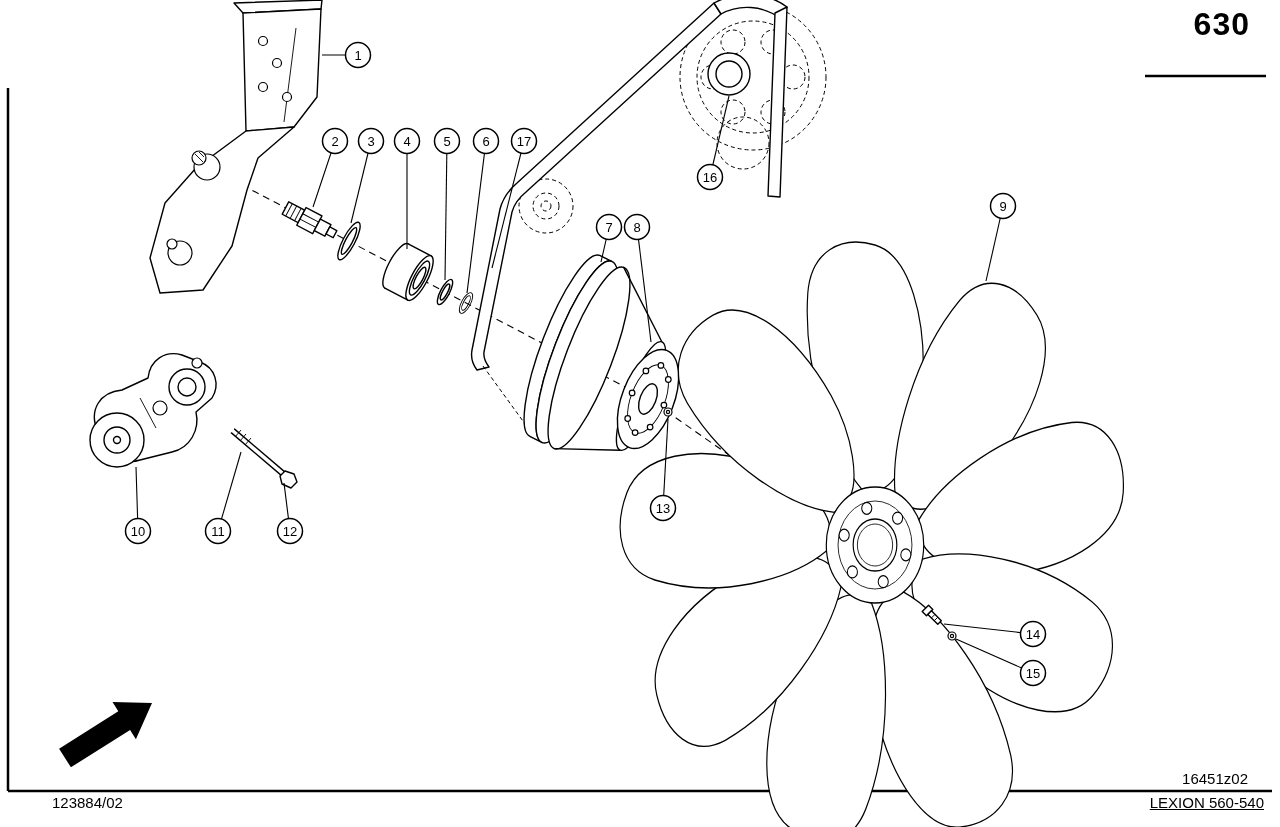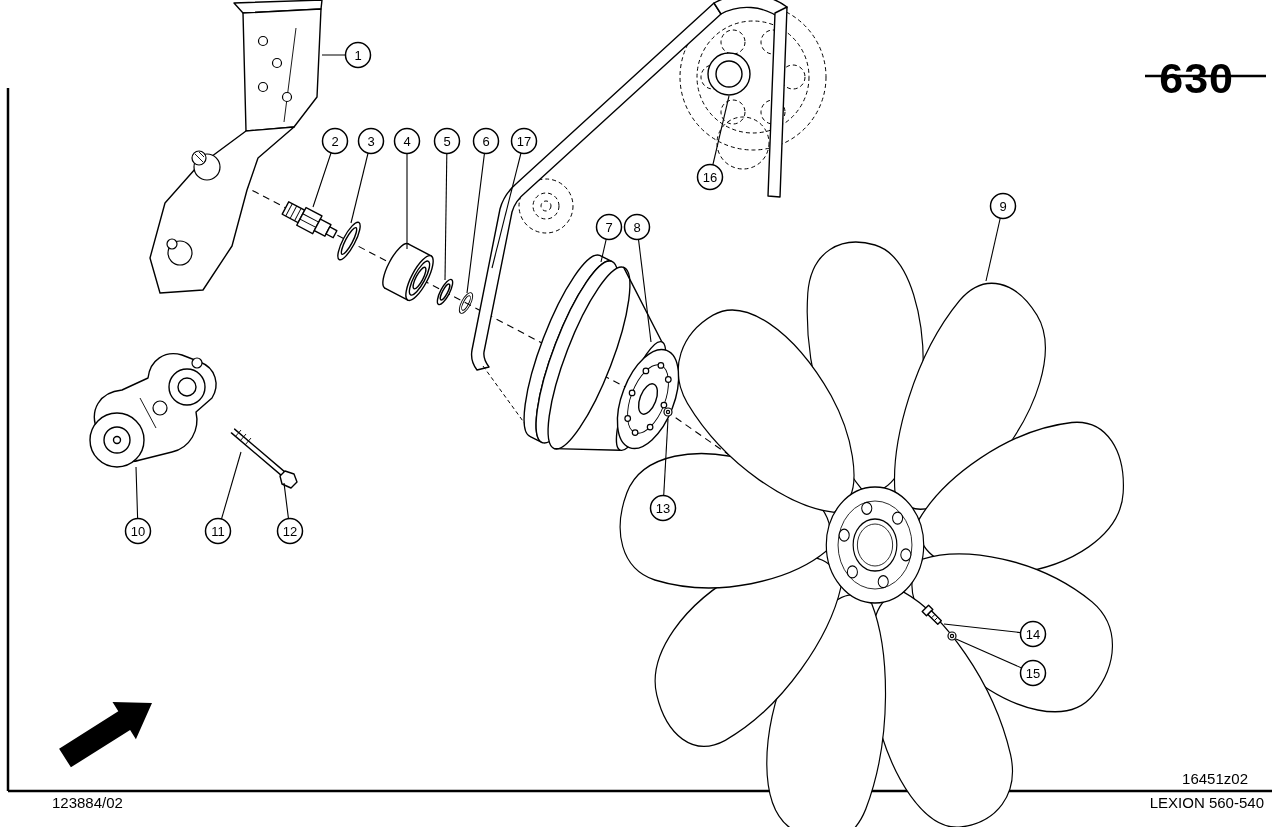--- a/index.html
+++ b/index.html
@@ -18,27 +18,27 @@
   .hole   { fill:#fff; stroke:#000; stroke-width:1.2; }
   .blackfill { fill:#000; stroke:none; }
   .frame  { stroke:#000; stroke-width:2.5; }
   .rule   { stroke:#000; stroke-width:2.5; }
   .leader { stroke:#000; stroke-width:1.1; }
   .callout-circle { fill:#fff; stroke:#000; stroke-width:1.5; }
   .callout-text   { font-family:"Liberation Sans",sans-serif; font-size:13px; text-anchor:middle; fill:#000; }
 
   
   .page-number {
-    position:absolute; top:6px; right:46px;
-    font-size:43px; font-weight:700; letter-spacing:1px;margin-top:48px;
+    position:absolute; top:6px; right:30px;
+    font-size:32px; font-weight:700; letter-spacing:1px;
   }
   .code { position:absolute; font-size:15px; }
   .code-bl    { left:14px;  top:794px;margin-left:38px; }
   .code-fig   { right:32px; top:770px; text-align:center;margin-left:42px; }
-  .code-model { right:16px; top:794px; text-align:right; }
+  .code-model { right:16px; top:794px; text-align:right;text-decoration:underline; }
 </style>
 </head>
 <body>
 
 <div class="page">
 
   <svg class="art" viewBox="0 0 1280 827" xmlns="http://www.w3.org/2000/svg">
 
     <line class="frame" x1="8" y1="88" x2="8" y2="791"></line>
     <line class="frame" x1="8" y1="791" x2="1272" y2="791"></line>

